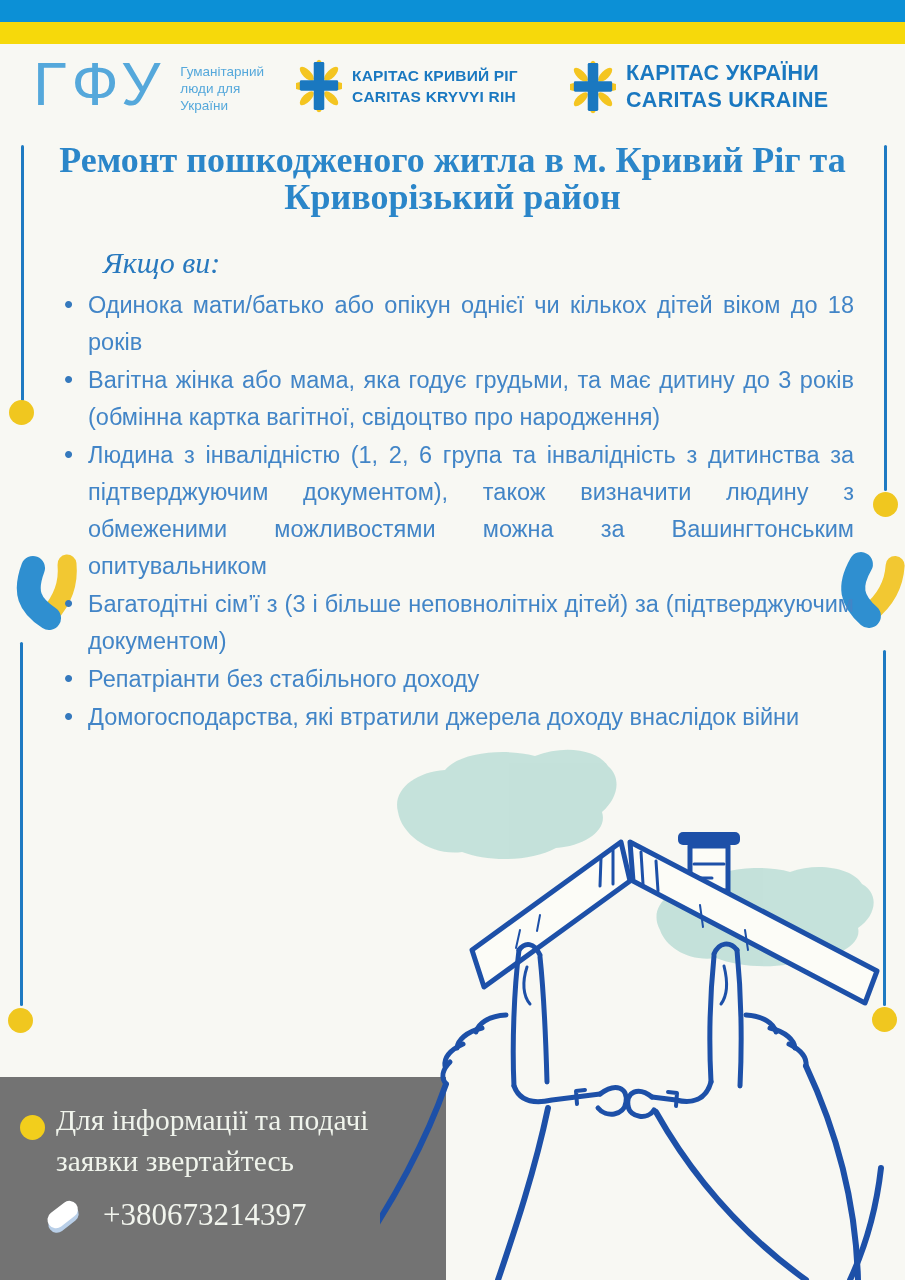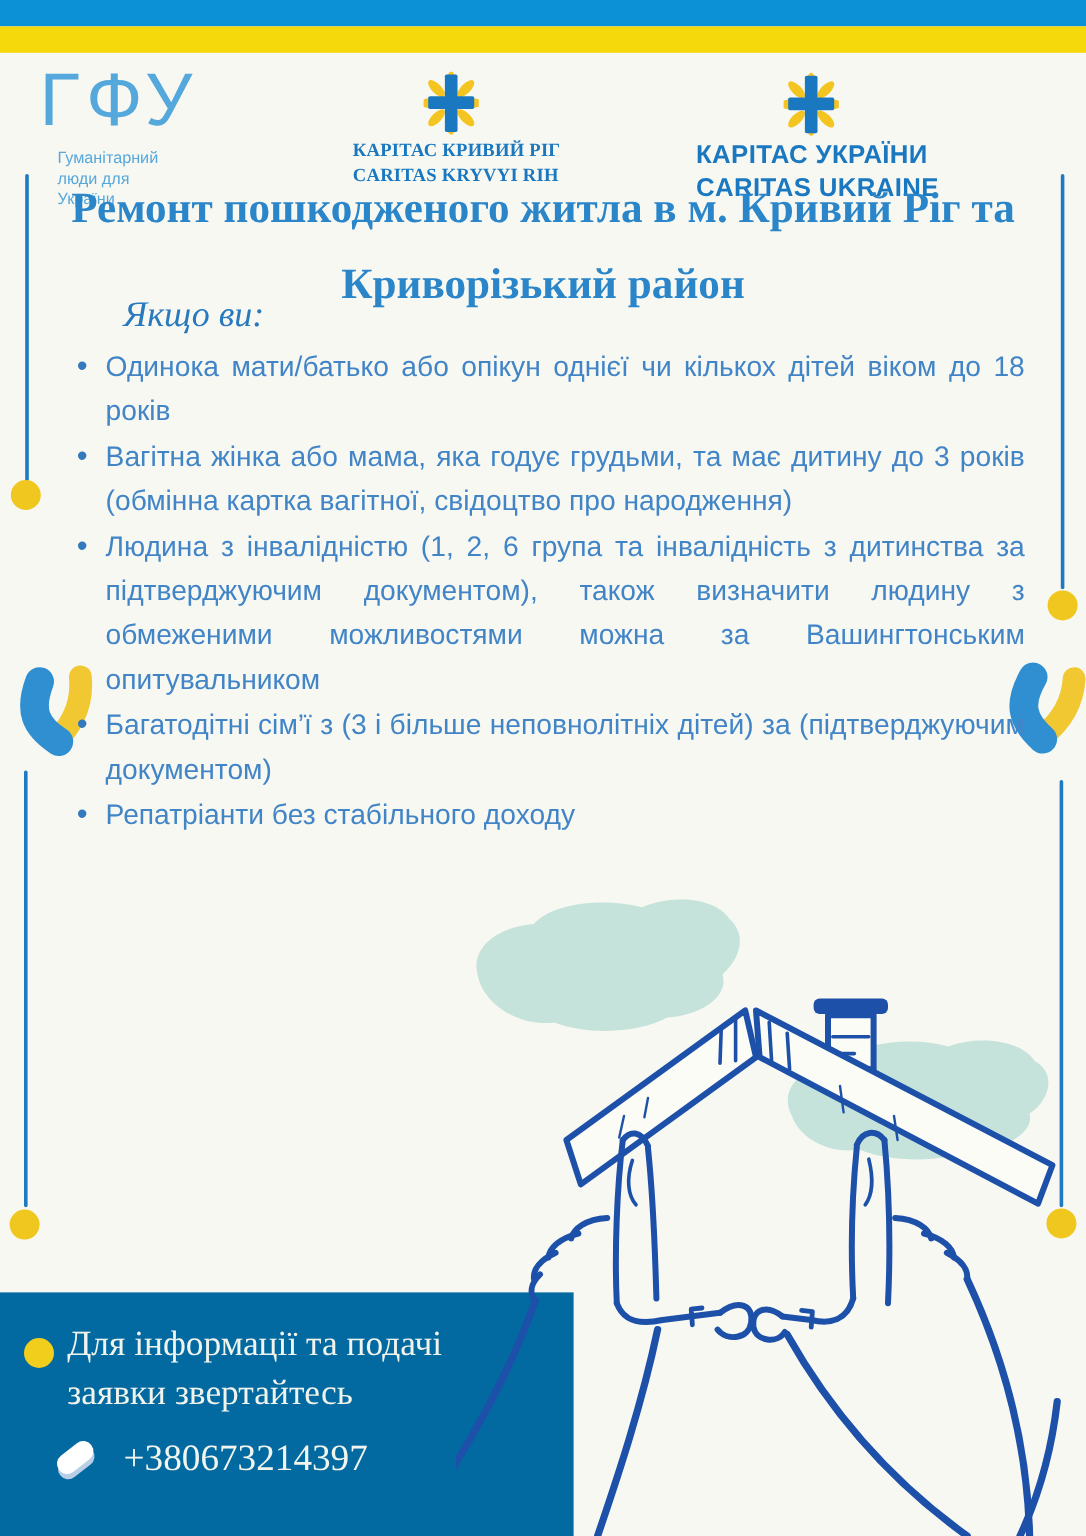--- a/index.html
+++ b/index.html
@@ -6,34 +6,34 @@
   body{
     width:905px;height:1280px;position:relative;overflow:hidden;
     background:#f8f8f3;font-family:"Liberation Sans",sans-serif;
   }
   
   .bar{position:absolute;left:0;width:905px;z-index:2;}
   .bar-blue{top:0;height:22px;background:#0c90d6;}
   .bar-yellow{top:22px;height:22px;background:#f6d90b;}
 
   
-  .logo{position:absolute;z-index:3;display:flex;align-items:center;flex-direction:column;}
+  .logo{position:absolute;z-index:3;display:flex;align-items:center;}
   .gfu{left:33px;top:54px;align-items:flex-start;}
   .gfu-abbr{font-size:62px;line-height:60px;color:#55a8db;letter-spacing:5px;font-weight:400;}
   .gfu-tag{margin-left:15px;margin-top:9px;font-size:13.5px;line-height:17px;color:#55a8db;}
   .cross-icon{width:46px;height:58px;flex:none;}
-  .logo-kr{left:284px;top:57px;font-family:Liberation Serif, serif;}
+  .logo-kr{left:296px;top:57px;}
   .logo-kr .ltext{margin-left:10px;font-weight:bold;color:#1a78c0;font-size:15.5px;line-height:21px;letter-spacing:0.2px;}
   .logo-ua{left:570px;top:58px;}
   .logo-ua .ltext{margin-left:10px;font-weight:bold;color:#1a78c0;font-size:21.5px;line-height:27px;letter-spacing:0.3px;}
 
   
   .page-title{
     position:absolute;top:142px;left:50px;width:805px;text-align:center;z-index:3;
-    font-family:"Liberation Serif",serif;font-weight:bold;font-size:36px;line-height:63px;color:#2b86c9;
+    font-family:"Liberation Serif",serif;font-weight:bold;font-size:36px;line-height:37px;color:#2b86c9;
   }
   .subtitle{
     position:absolute;top:246px;left:103px;z-index:3;
     font-family:"Liberation Serif",serif;font-weight:normal;font-style:italic;font-size:30px;color:#2879be;
   }
 
   
   .criteria{position:absolute;top:287px;left:62px;width:792px;z-index:3;list-style:none;margin:0;padding:0;}
   .criteria li{
     position:relative;padding-left:26px;margin-bottom:1px;
@@ -50,21 +50,21 @@
   #vl-r2{left:883px;top:650px;height:356px;}  #dot-r2{left:872px;top:1007px;}
 
   .heart{position:absolute;z-index:2;}
   #heart-left{left:9px;top:552px;}
   #heart-right{left:833px;top:550px;transform:rotate(9deg);}
 
   
   #illu{position:absolute;left:380px;top:740px;z-index:2;}
 
   
-  .contact{position:absolute;left:0;top:1077px;width:446px;height:203px;background:#0369a1;z-index:1;padding-left:32px;}
+  .contact{position:absolute;left:0;top:1077px;width:446px;height:203px;background:#737373;z-index:1;}
   .contact-dot{position:absolute;left:20px;top:38px;width:25px;height:25px;border-radius:50%;background:#f2ce1c;}
   .contact-label{
     position:absolute;left:56px;top:23px;width:392px;
     font-family:"Liberation Serif",serif;font-size:29.5px;line-height:41px;color:#f0f4ec;
   }
   .phone-row{position:absolute;left:40px;top:116px;display:flex;align-items:center;gap:19px;}
   .phone-number{font-family:"Liberation Serif",serif;font-size:31px;color:#f2f5ee;}
 </style>
 </head>
 <body>
@@ -125,20 +125,21 @@
 
 <div class="page-title">Ремонт пошкодженого житла в м. Кривий Ріг та Криворізький район</div>
 <div class="subtitle">Якщо ви:</div>
 
 <ul class="criteria">
   <li>Одинока мати/батько або опікун однієї чи кількох дітей віком до 18 років</li>
   <li>Вагітна жінка або мама, яка годує грудьми, та має дитину до 3 років (обмінна картка вагітної, свідоцтво про народження)</li>
   <li>Людина з інвалідністю (1, 2, 6 група та інвалідність з дитинства за підтверджуючим документом), також визначити людину з обмеженими можливостями можна за Вашингтонським опитувальником</li>
   <li>Багатодітні сім’ї з (3 і більше неповнолітніх дітей) за (підтверджуючим документом)</li>
   <li>Репатріанти без стабільного доходу</li>
+  <li>Домогосподарства, які втратили джерела доходу внаслідок війни</li>
 </ul>
 
 <div class="vline" id="vl-l1"></div>
 <div class="ydot" id="dot-l1"></div>
 <div class="vline" id="vl-l2"></div>
 <div class="ydot" id="dot-l2"></div>
 <div class="vline" id="vl-r1"></div>
 <div class="ydot" id="dot-r1"></div>
 <div class="vline" id="vl-r2"></div>
 <div class="ydot" id="dot-r2"></div>

